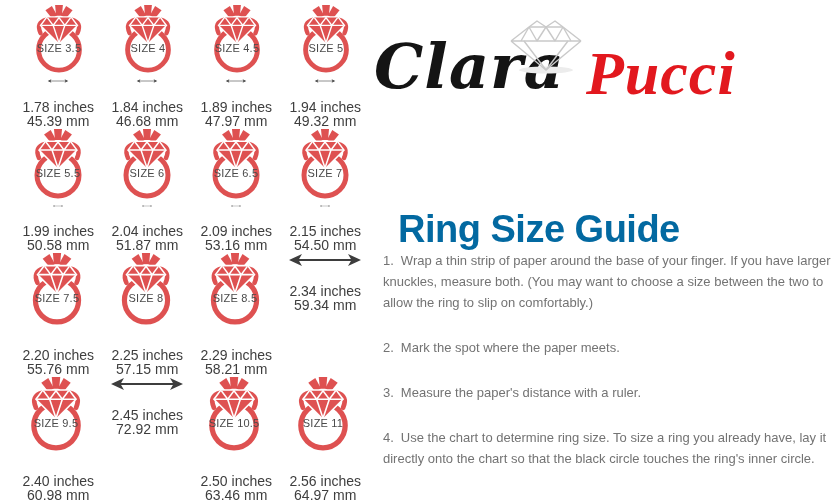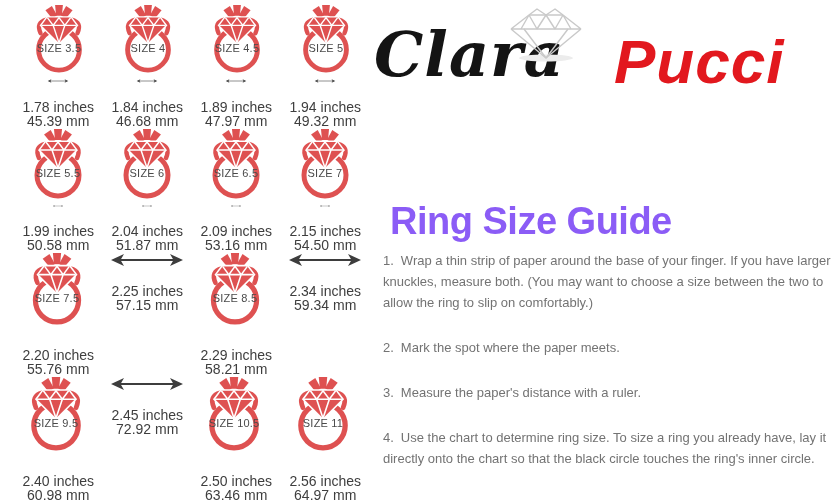--- a/index.html
+++ b/index.html
@@ -11,30 +11,30 @@
               grid-template-columns:repeat(4,89px);grid-auto-rows:124px;}
   .cell{display:flex;flex-direction:column;align-items:flex-end;}
   .icon-wrap{position:relative;flex:0 0 auto;}
   .size-label{position:absolute;left:50%;top:59%;transform:translate(-50%,-50%);
               font-size:11px;color:#4a4a4a;white-space:nowrap;letter-spacing:.2px;}
   .arrow-svg{margin-top:1px;}
   .measure{margin-top:18px;text-align:center;font-size:14px;line-height:13.5px;color:#3e3e3e;}
   .measure span{display:block;}
 
   
-  .brand{position:absolute;left:372px;top:4px;width:462px;height:98px;}
+  .brand{position:absolute;left:372px;top:16px;width:462px;height:98px;}
   .clara{position:absolute;left:2px;top:14px;font-family:"DejaVu Serif",serif;
          font-style:italic;font-weight:bold;font-size:62px;color:#141414;letter-spacing:1px;}
   .logo-diamond{position:absolute;left:118px;top:2px;}
-  .pucci{position:absolute;left:214px;top:22px;font-family:Liberation Sans, sans-serif;
-         font-style:italic;font-weight:bold;font-size:62px;color:#e2181e;letter-spacing:1px;margin-left:28px;}
+  .pucci{position:absolute;left:214px;top:22px;font-family:Liberation Serif, serif;
+         font-style:italic;font-weight:bold;font-size:62px;color:#e2181e;letter-spacing:1px;}
 
   
-  .guide-title{position:absolute;left:382px;top:192px;margin:8px;font-size:38px;
-               font-weight:bold;color:#8b5cf6;letter-spacing:-.5px;}
+  .guide-title{position:absolute;left:382px;top:192px;margin:16px;font-size:38px;
+               font-weight:bold;color:#0369a1;letter-spacing:-.5px;}
   .steps{position:absolute;left:383px;top:250px;width:455px;font-size:13px;
          line-height:21px;color:#737373;}
   .step{margin:0 0 24px 0;}
   .step-num{margin-right:7px;}
 </style>
 </head>
 <body>
 
 <div class="page">
 
@@ -285,20 +285,36 @@
       <polygon points="0,7 13,1 9.5,7 13,13" fill="#3d3d3d"></polygon>
       <polygon points="72,7 59,1 62.5,7 59,13" fill="#3d3d3d"></polygon>
     </svg>
     <div class="measure">
       <span class="inches">2.20 inches</span>
       <span class="mm">55.76 mm</span>
     </div>
   </div>
 
   <div class="cell">
+    <div class="icon-wrap">
+      <svg class="ring-svg" viewBox="0 0 72 72" width="74" height="74">
+        <g fill="#de5151">
+          <polygon points="32,1 40,1 39,12 33,12"></polygon>
+          <polygon points="32,1 40,1 39,12 33,12" transform="rotate(-34 36 20)"></polygon>
+          <polygon points="32,1 40,1 39,12 33,12" transform="rotate(34 36 20)"></polygon>
+        </g>
+        <circle cx="36" cy="47" r="21" fill="none" stroke="#de5151" stroke-width="5"></circle>
+        <path d="M17,30 Q12,19 23,16" fill="none" stroke="#de5151" stroke-width="4.5" stroke-linecap="round"></path>
+        <path d="M55,30 Q60,19 49,16" fill="none" stroke="#de5151" stroke-width="4.5" stroke-linecap="round"></path>
+        <polygon points="24,14 48,14 54,22 36,40 18,22" fill="#de5151" stroke="#ffffff" stroke-width="3"></polygon>
+        <polygon points="24,14 48,14 54,22 36,40 18,22" fill="#de5151"></polygon>
+        <path d="M18,22 L54,22 M24,14 L30,22 L36,14 L42,22 L48,14 M30,22 L36,40 M42,22 L36,40" fill="none" stroke="#ffffff" stroke-width="1.5"></path>
+      </svg>
+      <span class="size-label">SIZE 8</span>
+    </div>
     <svg class="arrow-svg" viewBox="0 0 72 14" width="72" height="14">
       <line x1="7" y1="7" x2="65" y2="7" stroke="#3d3d3d" stroke-width="2"></line>
       <polygon points="0,7 13,1 9.5,7 13,13" fill="#3d3d3d"></polygon>
       <polygon points="72,7 59,1 62.5,7 59,13" fill="#3d3d3d"></polygon>
     </svg>
     <div class="measure">
       <span class="inches">2.25 inches</span>
       <span class="mm">57.15 mm</span>
     </div>
   </div>

